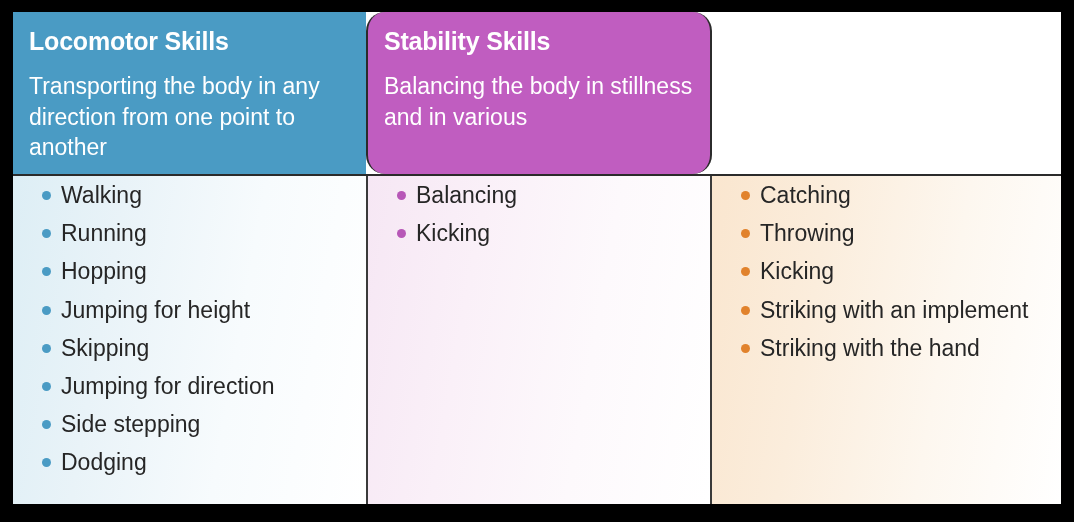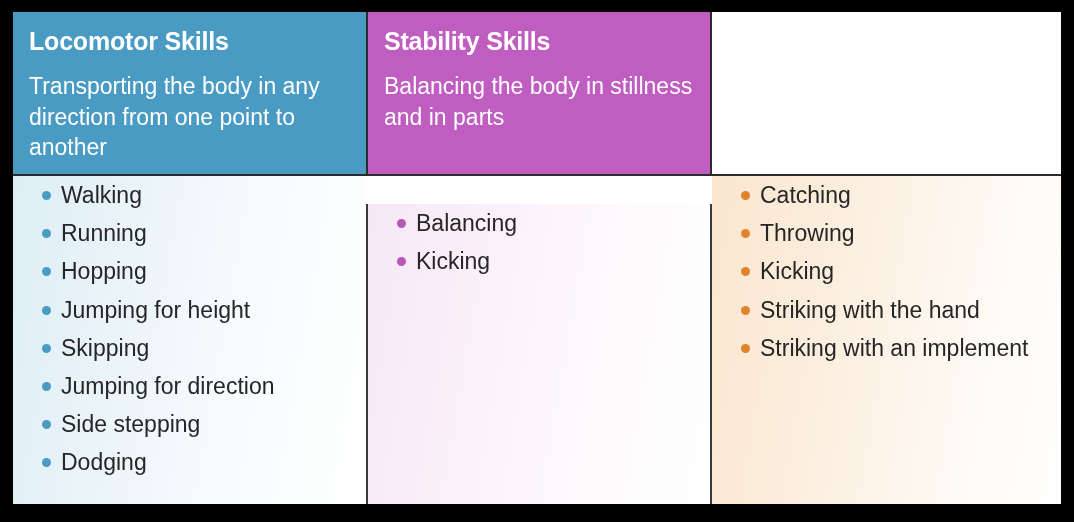--- a/index.html
+++ b/index.html
@@ -35,21 +35,21 @@
 
   .header-cell {
     position: relative;
     padding: 13px 16px 0 16px;
     color: #ffffff;
     overflow: hidden;
   }
   .header-cell.col-locomotor   { flex: 0 0 353px; background: #4a9bc4; }
   .header-cell.col-stability   { flex: 0 0 346px; background: #c05dc0;
                                  border-left: 2px solid #2b2b2b;
-                                 border-right: 2px solid #2b2b2b; }
+                                 border-right: 2px solid #2b2b2b; border-radius: 19px; }
   .header-cell.col-manipulative{ flex: 1 1 auto;  background: #e1822c; }
 
   .header-title {
     font-size: 25px;
     font-weight: bold;
     line-height: 1.28;
     letter-spacing: -0.2px;
     white-space: nowrap;
   }
   .header-desc {
@@ -73,21 +73,20 @@
   }
   .body-cell.col-locomotor {
     flex: 0 0 353px;
     background: linear-gradient(100deg, #ddeef5 0%, #e9f3f8 28%, #f7fbfd 62%, #ffffff 100%);
   }
   .body-cell.col-stability {
     flex: 0 0 346px;
     background: linear-gradient(100deg, #f6e7f4 0%, #faf0f8 30%, #fdf9fc 64%, #ffffff 100%);
     border-left: 2px solid #3a3a3a;
     border-right: 2px solid #3a3a3a;
-    margin-top: 28px;
   }
   .body-cell.col-manipulative {
     flex: 1 1 auto;
     background: linear-gradient(100deg, #fae6cf 0%, #fbeddc 30%, #fdf7ef 64%, #ffffff 100%);
   }
 
   .skill-list { list-style: none; }
 
   .skill-item {
     position: relative;
@@ -115,21 +114,21 @@
 
   <div class="header-row">
 
     <div class="header-cell col-locomotor">
       <div class="header-title">Locomotor Skills</div>
       <div class="header-desc">Transporting the body in any direction from one point to another</div>
     </div>
 
     <div class="header-cell col-stability">
       <div class="header-title">Stability Skills</div>
-      <div class="header-desc">Balancing the body in stillness and in parts</div>
+      <div class="header-desc">Balancing the body in stillness and in various</div>
     </div>
 
 
   </div>
 
   <div class="body-row">
 
     <div class="body-cell col-locomotor">
       <ul class="skill-list">
           <li class="skill-item"><span class="bullet"></span><span>Walking</span></li>
@@ -148,20 +147,20 @@
           <li class="skill-item"><span class="bullet"></span><span>Balancing</span></li>
           <li class="skill-item"><span class="bullet"></span><span>Kicking</span></li>
         </ul>
     </div>
 
     <div class="body-cell col-manipulative">
       <ul class="skill-list">
           <li class="skill-item"><span class="bullet"></span><span>Catching</span></li>
           <li class="skill-item"><span class="bullet"></span><span>Throwing</span></li>
           <li class="skill-item"><span class="bullet"></span><span>Kicking</span></li>
+          <li class="skill-item"><span class="bullet"></span><span>Striking with an implement</span></li>
           <li class="skill-item"><span class="bullet"></span><span>Striking with the hand</span></li>
-          <li class="skill-item"><span class="bullet"></span><span>Striking with an implement</span></li>
         </ul>
     </div>
 
   </div>
 
 </div>
 
 </body></html>

